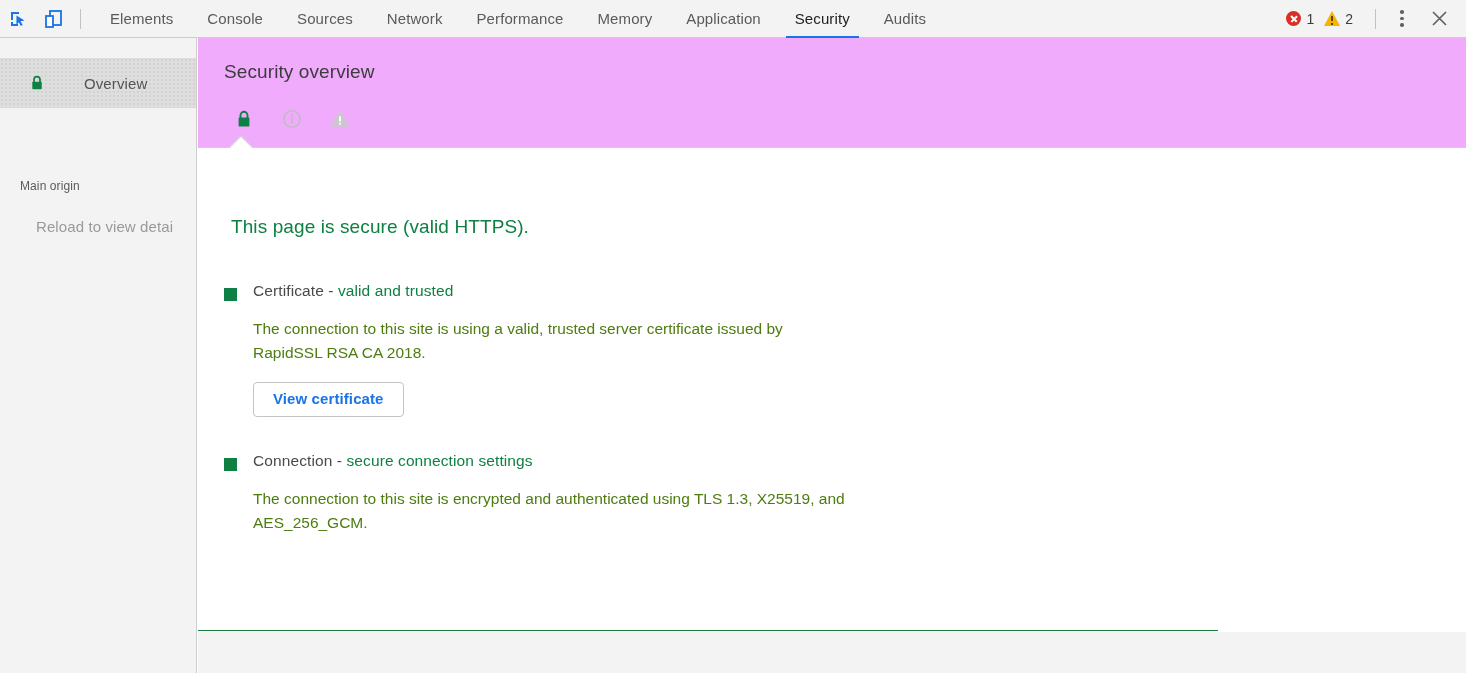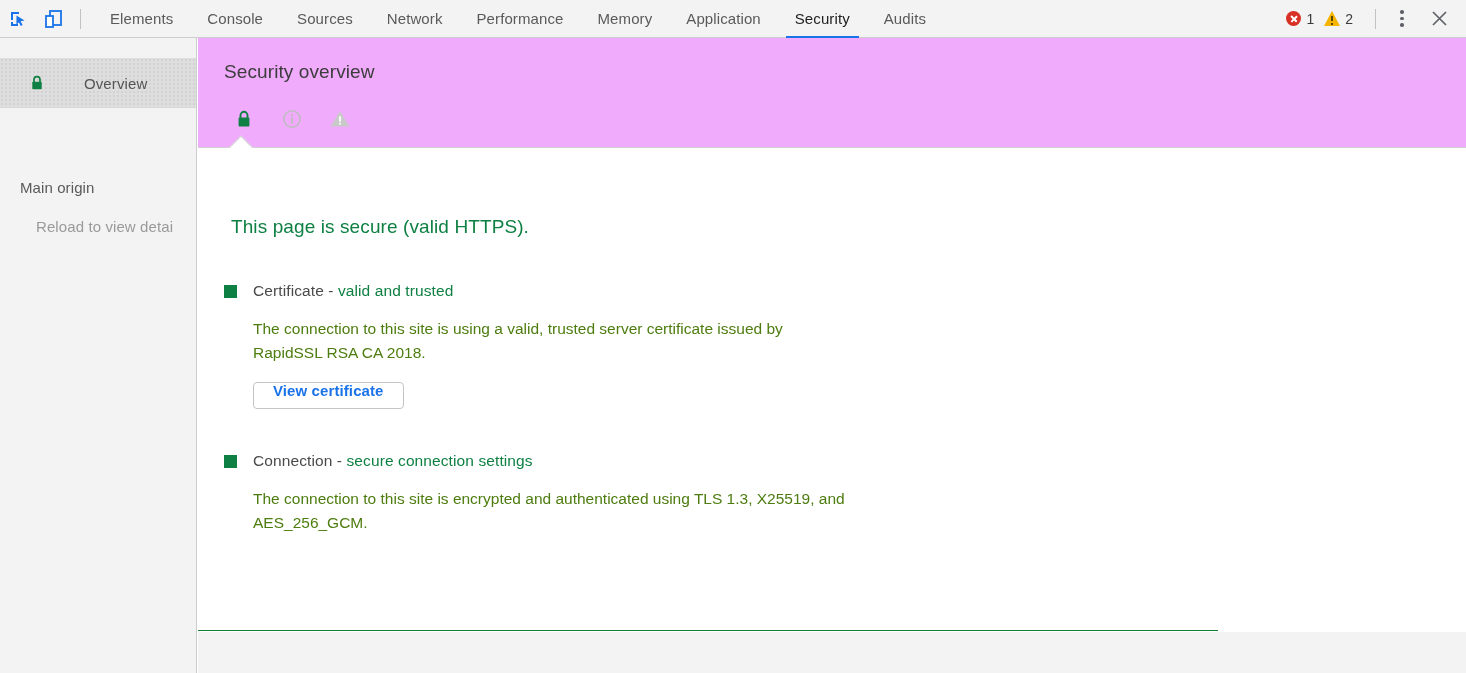--- a/index.html
+++ b/index.html
@@ -201,21 +201,21 @@
     margin-left: 12px;
     font-size: 15px;
     color: #555555;
     letter-spacing: 0.1px;
   }
 
   .sidebar-group-title {
     position: absolute;
     left: 20px;
     top: 141px;
-    font-size: 15px;
+    font-size: 12px;
     color: #5a5a5a;
     letter-spacing: 0.1px;
     white-space: nowrap;
   }
 
   .sidebar-sub-item {
     position: absolute;
     left: 36px;
     top: 180px;
     font-size: 15px;
@@ -328,21 +328,21 @@
     position: absolute;
     left: 26px;
     width: 700px;
   }
   .exp-cert  { top: 132px; }
   .exp-conn  { top: 302px; }
   .exp-res   { top: 420px; }
 
   .exp-row {
     display: flex;
-    align-items: flex-start;
+    align-items: flex-end;
   }
 
   .bullet {
     width: 13px;
     height: 13px;
     background: #0e8043;
     margin-top: 5px;
     margin-right: 16px;
     flex: none;
   }
@@ -364,21 +364,21 @@
     font-size: 15.5px;
     color: #4d7c0f;
     line-height: 24px;
     max-width: 600px;
   }
 
   .view-cert-btn {
     margin-left: 29px;
     margin-top: 17px;
     display: inline-block;
-    padding: 0 19px 9px 19px;
+    padding: 8px 19px 9px 19px;
     background: #ffffff;
     border: 1px solid #c4c4c4;
     border-radius: 4px;
     font-family: "Liberation Sans", sans-serif;
     font-size: 15px;
     font-weight: bold;
     color: #1a73e8;
     cursor: pointer;
     letter-spacing: 0.1px;
     line-height: 16px;

